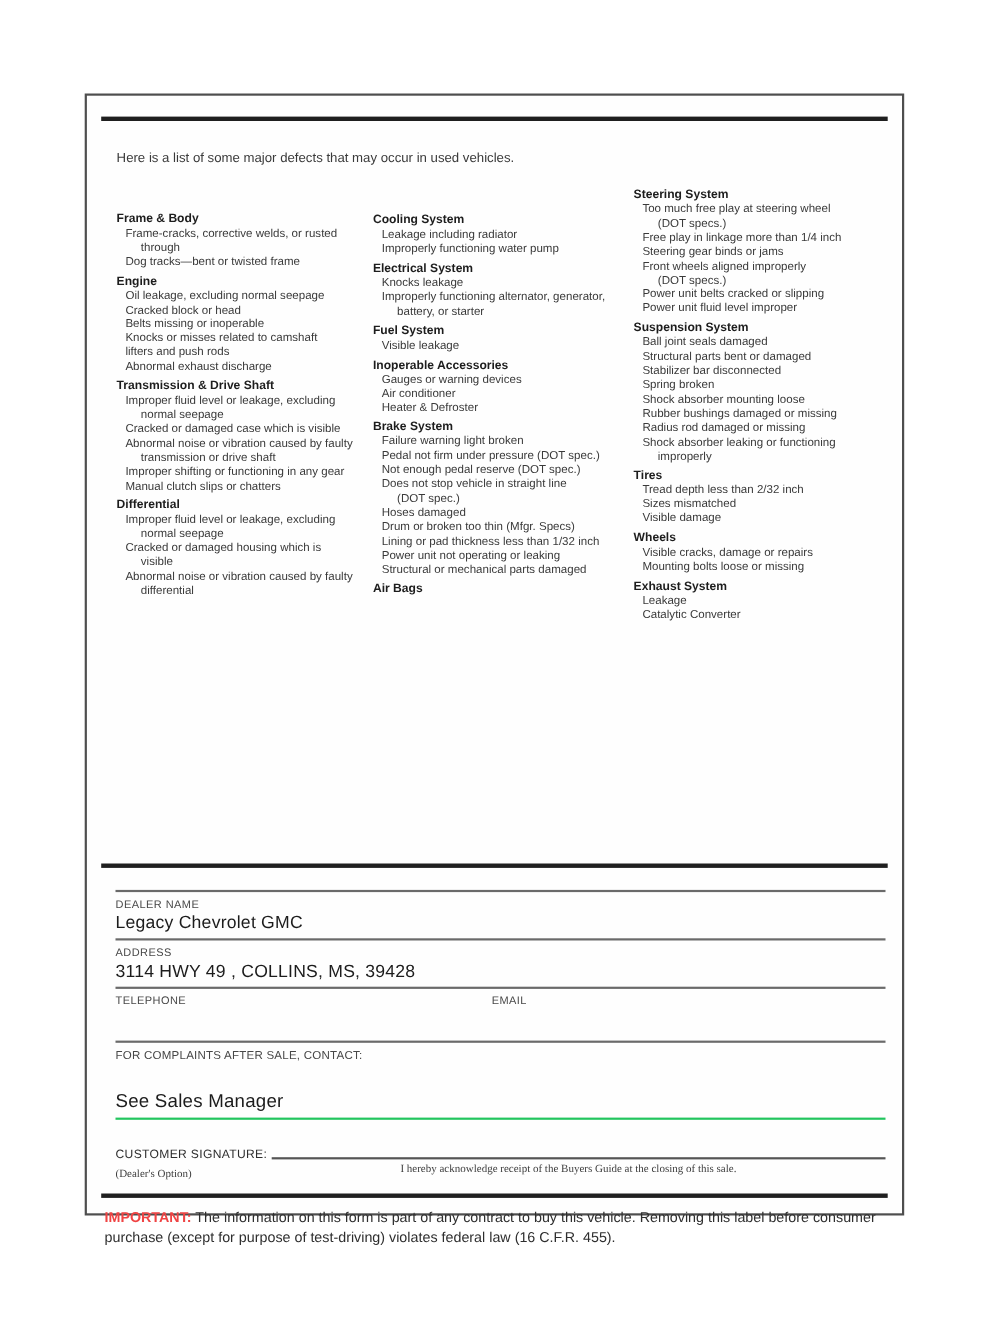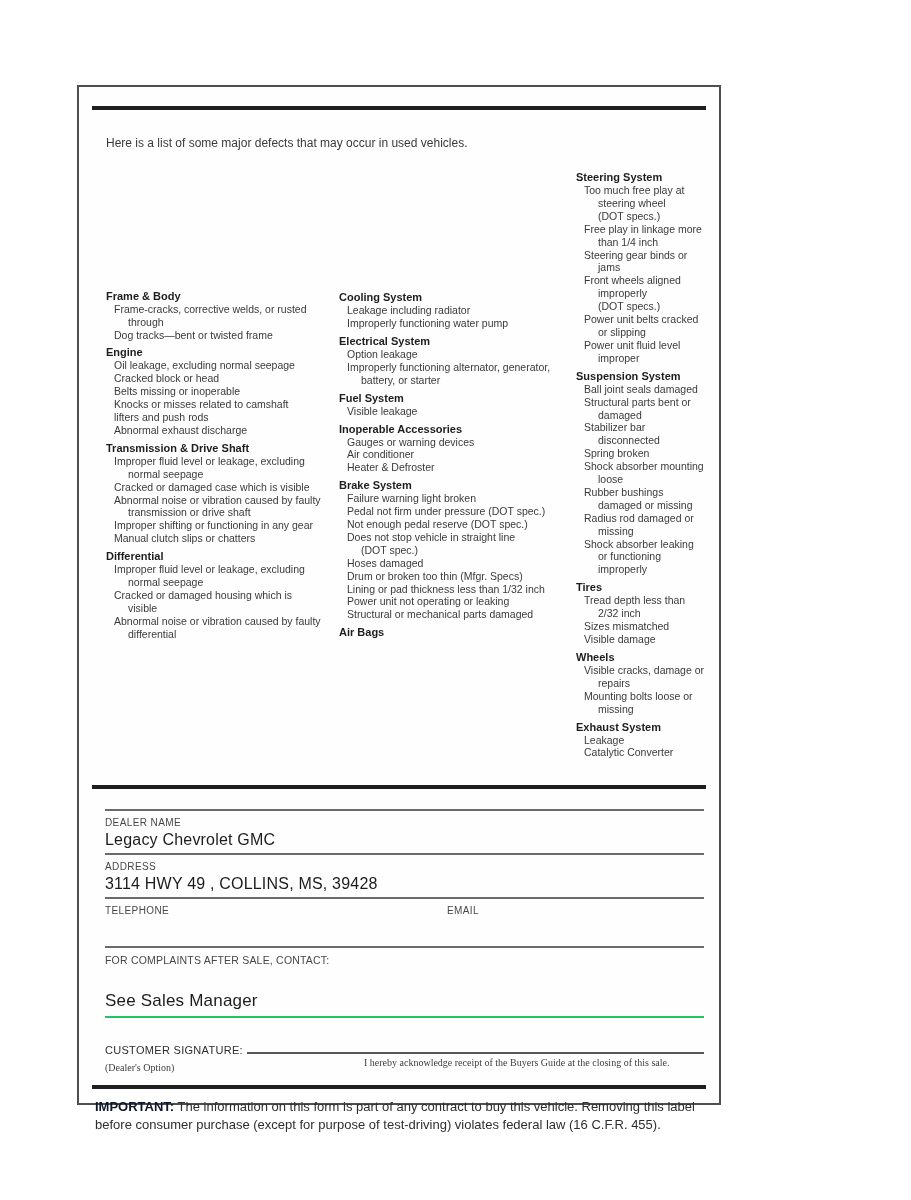--- a/index.html
+++ b/index.html
@@ -5,21 +5,21 @@
   * { margin: 0; padding: 0; box-sizing: border-box; }
   html, body {
     width: 911px; height: 1200px;
     background: #ffffff;
     font-family: "Liberation Sans", sans-serif;
     position: relative;
   }
   .page {
     position: absolute;
     left: 77px; top: 85px;
-    width: 644px; height: 1020px;
+    width: 745px; height: 1020px;
     border: 2px solid #4e4e4e;
     background: #fefefe;
   }
   .rule {
     height: 4px;
     background: #1f1f1f;
     margin: 0 13px;
   }
   .rule.top { margin-top: 19px; }
   .intro {
@@ -118,21 +118,21 @@
     font-size: 10px;
     color: #3d3d3d;
   }
   .rule.above-important { margin-top: 14px; }
   .important {
     margin: 9px 20px 0 16px;
     font-size: 13px;
     line-height: 17.5px;
     color: #2e2e2e;
   }
-  .important b { color: #0f172a; }
+  .important b { color: #ef4444; }
 </style>
 </head>
 <body>
 
 <div class="page">
 
   <div class="rule top"></div>
 
   <div class="intro">Here is a list of some major defects that may occur in used vehicles.</div>
 
@@ -163,21 +163,21 @@
         <div class="item">Cracked or damaged housing which is
 visible</div>
         <div class="item">Abnormal noise or vibration caused by faulty
 differential</div>
       </div>
       <div class="col">
         <div class="sec-heading">Cooling System</div>
         <div class="item">Leakage including radiator</div>
         <div class="item">Improperly functioning water pump</div>
         <div class="sec-heading">Electrical System</div>
-        <div class="item">Option leakage</div>
+        <div class="item">Knocks leakage</div>
         <div class="item">Improperly functioning alternator, generator,
 battery, or starter</div>
         <div class="sec-heading">Fuel System</div>
         <div class="item">Visible leakage</div>
         <div class="sec-heading">Inoperable Accessories</div>
         <div class="item">Gauges or warning devices</div>
         <div class="item">Air conditioner</div>
         <div class="item">Heater &amp; Defroster</div>
         <div class="sec-heading">Brake System</div>
         <div class="item">Failure warning light broken</div>

